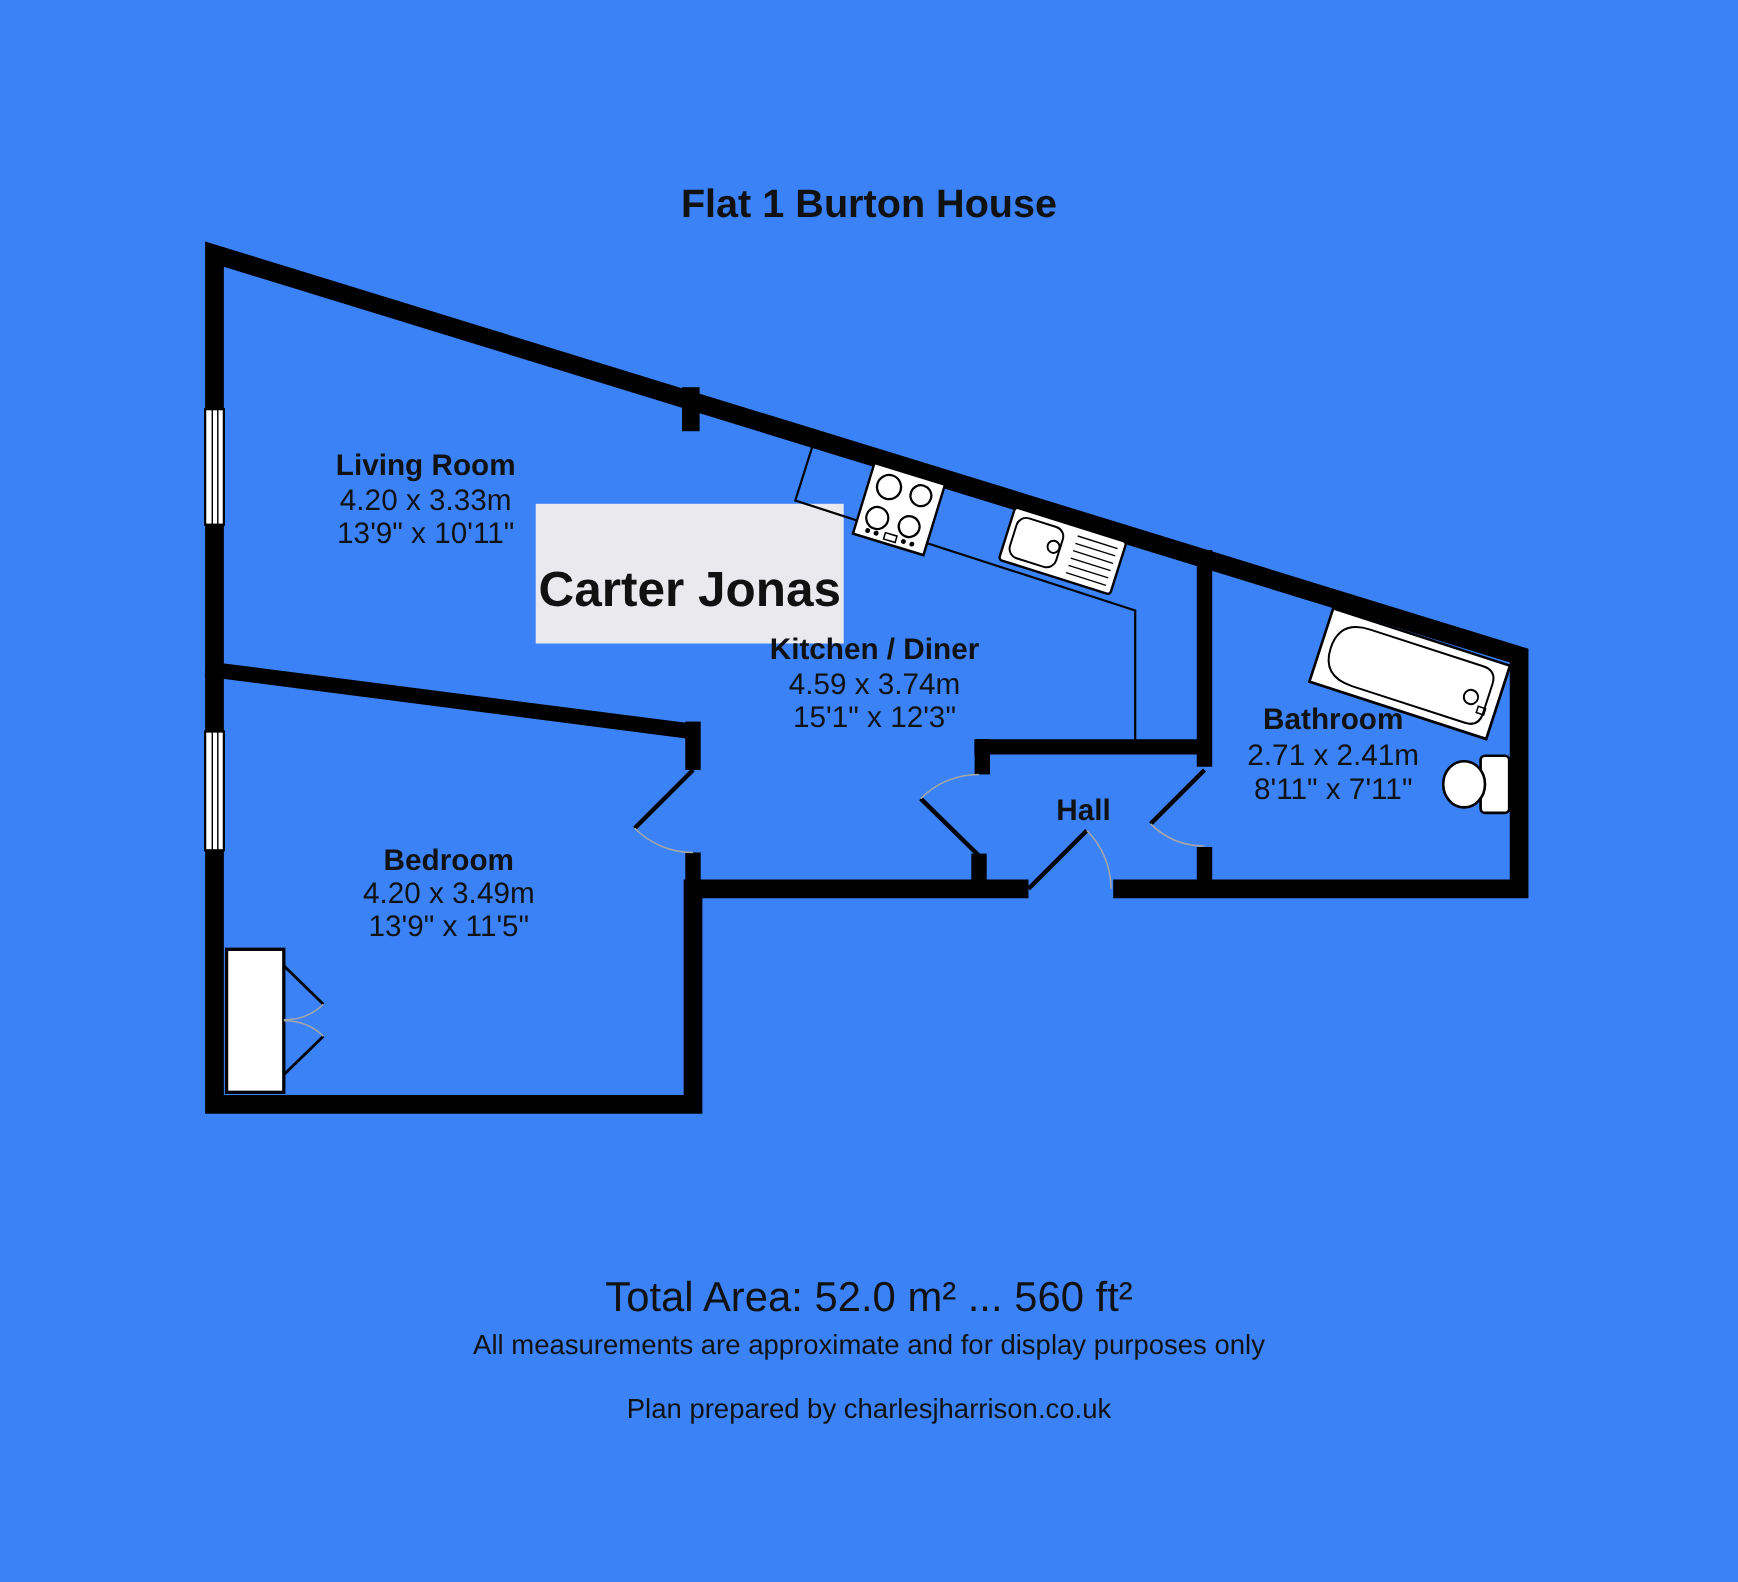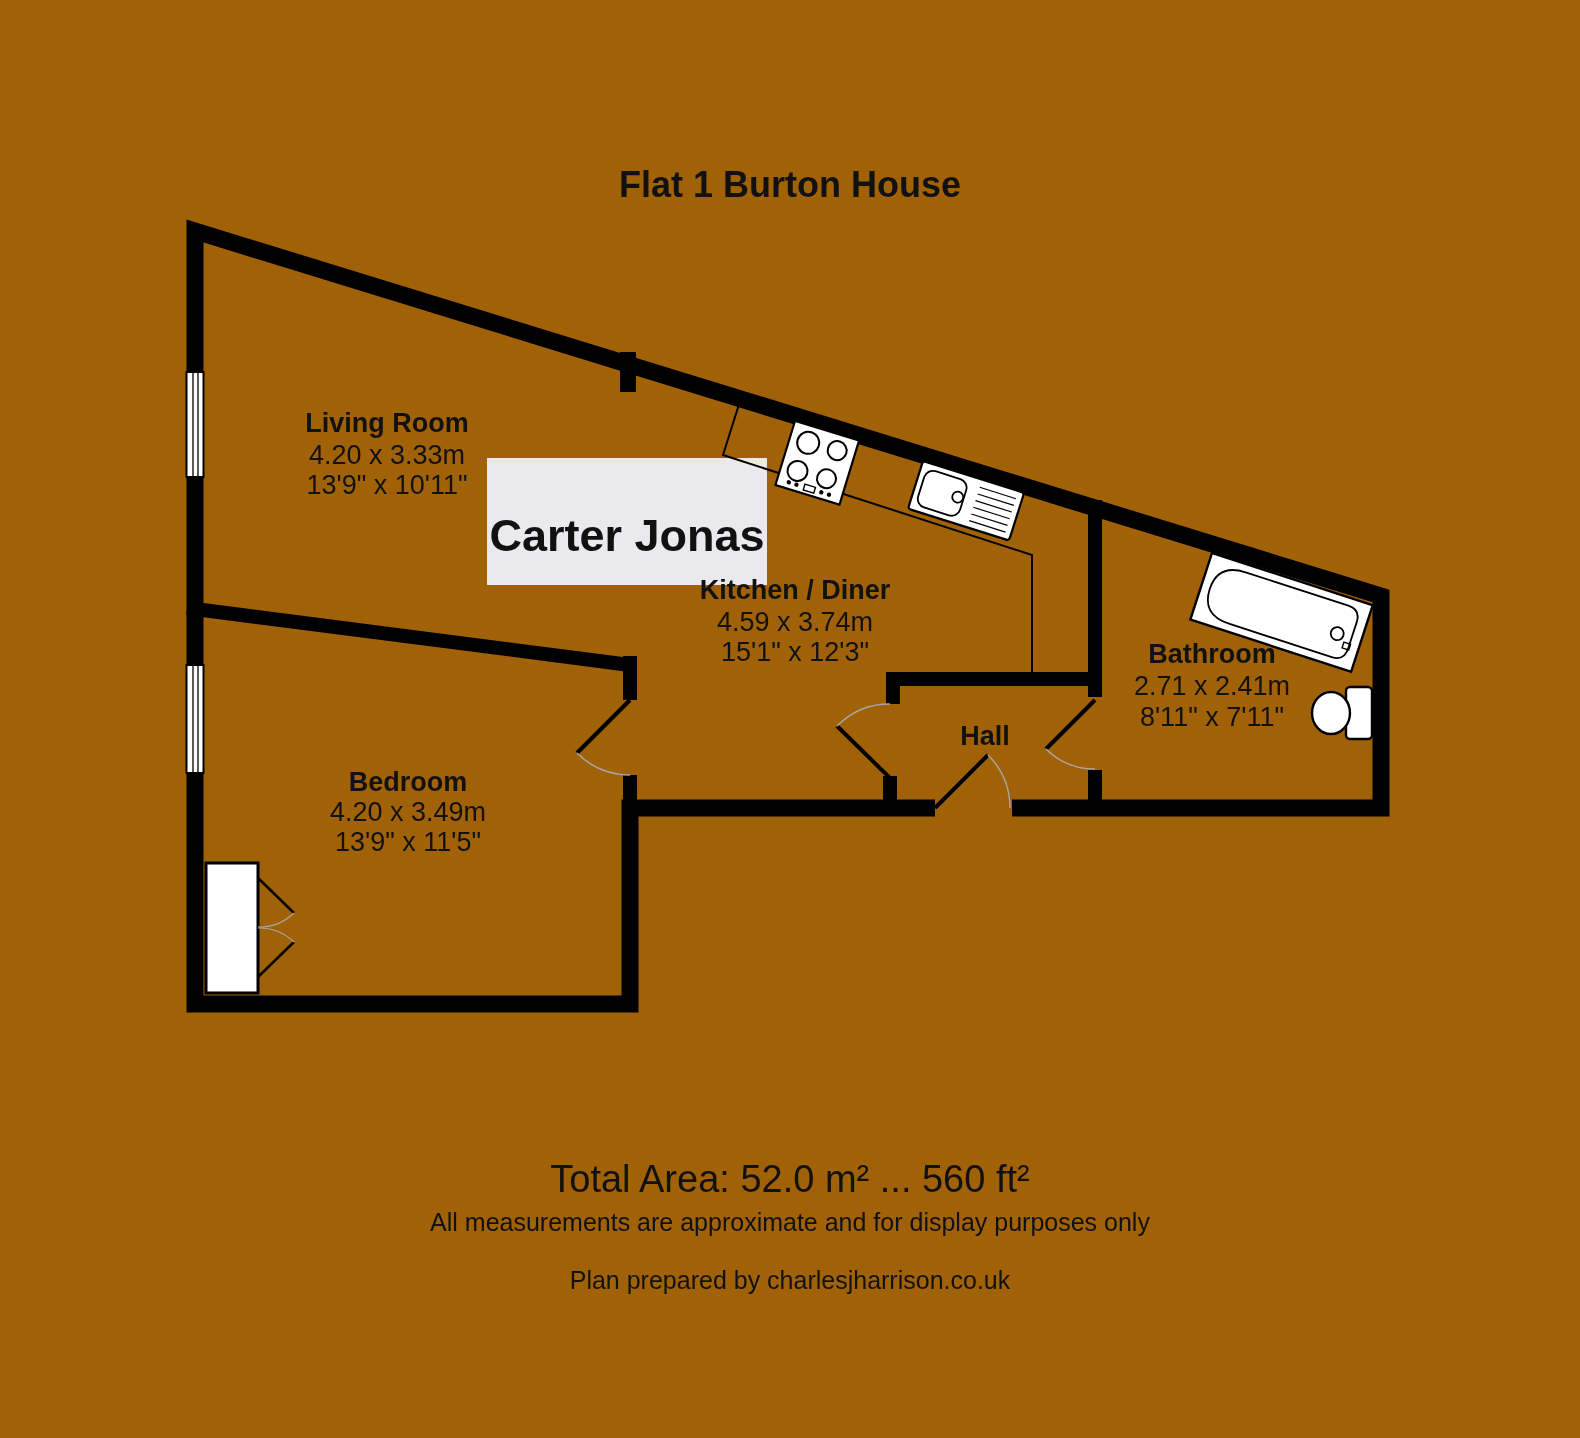--- a/index.html
+++ b/index.html
@@ -1,16 +1,16 @@
 <!DOCTYPE html>
 <html><head>
 <meta charset="utf-8">
 <style>
   html,body{margin:0;padding:0;background:#ffffff;}
-  .canvas{position:relative;width:1580px;height:1438px;background:#a16207;overflow:hidden;
+  .canvas{position:relative;width:1580px;height:1438px;background:#3b82f6;overflow:hidden;
           font-family:"Liberation Sans", sans-serif;}
   svg text{font-family:"Liberation Sans", sans-serif;fill:#111111;}
   .room-name{font-size:27px;font-weight:bold;}
   .room-dim{font-size:27px;}
   .plan-title{font-size:36px;font-weight:bold;}
   .total-area{font-size:38px;}
   .footnote{font-size:25px;}
   .watermark-text{font-size:45px;font-weight:600;}
 </style>
 </head>

